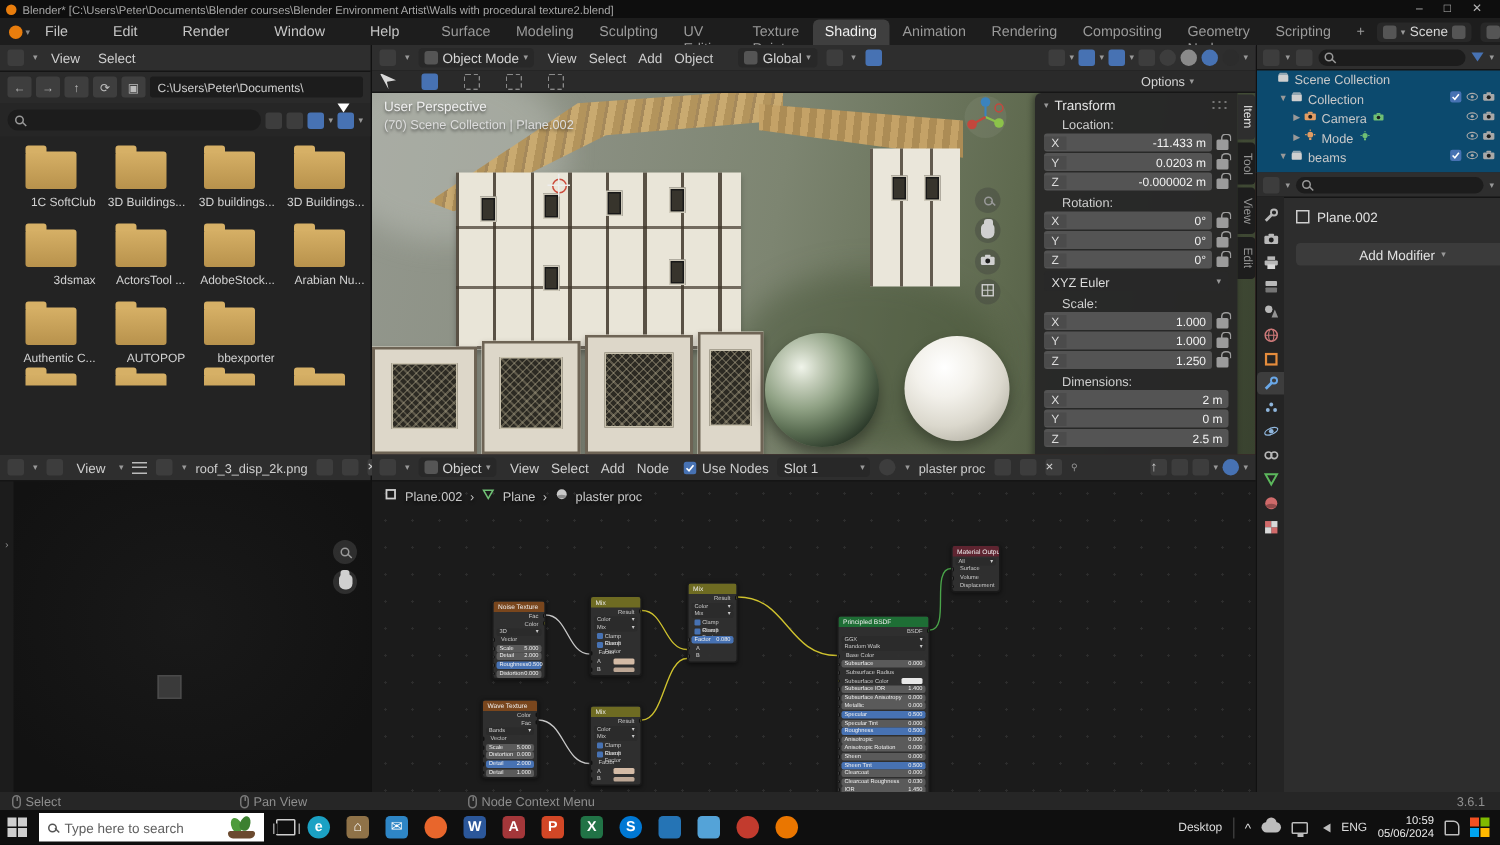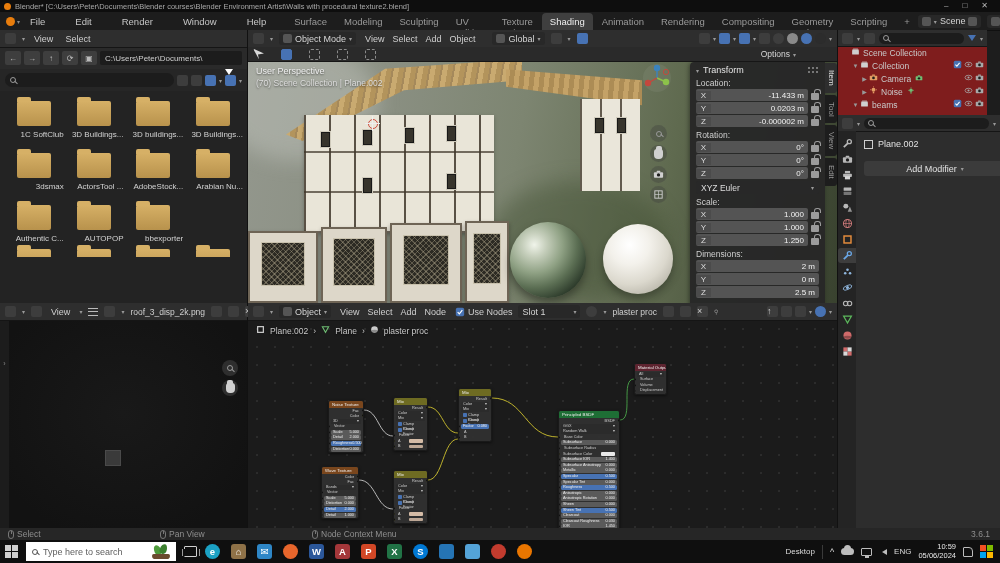--- a/index.html
+++ b/index.html
@@ -118,21 +118,21 @@
   .handic::before{content:'';position:absolute;top:-3px;left:1.5px;width:6px;height:4px;
     background:#d0d0d0;border-radius:2px 2px 0 0}
   .options-pill{margin-left:auto;margin-right:36px;display:flex;gap:3px;align-items:center;font-size:8.5px;color:#d5d5d5}
 
   
   #npanel{position:absolute;left:442px;top:1px;width:135px;height:260px;background:rgba(39,39,39,.97);
     border-radius:4px 0 0 0;padding:3px 6px 6px 6px;font-size:8.5px;box-shadow:-1px 1px 4px rgba(0,0,0,.4)}
   .np-head{display:flex;align-items:center;gap:4px;color:#e4e4e4;font-size:9px;margin-bottom:2px}
   .np-grip{margin-left:auto;width:12px;height:8px;
     background-image:radial-gradient(#777 0.8px,transparent 0.9px);background-size:4px 4px}
-  .t-label{color:#cfcfcf;margin:3px 0 1px 0}
+  .t-label{color:#cfcfcf;margin:3px 0 1px 12px}
   .tr{display:flex;align-items:center;gap:3px;margin:1px 0}
   .tfield{flex:1;display:flex;background:#545454;border-radius:2px;height:12px;align-items:center;overflow:hidden}
   .tfield .ax{width:15px;text-align:center;font-size:8px;color:#ddd;background:rgba(0,0,0,.1)}
   .tfield .val{flex:1;text-align:right;padding-right:4px;font-size:8px;color:#f2f2f2;white-space:nowrap}
   .lockic{width:8px;height:7px;background:#9b9b9b;border-radius:1px;position:relative;flex:none;margin-top:3px}
   .lockic::before{content:'';position:absolute;top:-4px;left:3px;width:5px;height:4px;
     border:1.2px solid #9b9b9b;border-bottom:none;border-radius:3px 3px 0 0}
   .tsel{background:#282828;border-radius:2px;height:13px;display:flex;align-items:center;
     justify-content:space-between;padding:0 5px;font-size:8.5px;color:#ddd;margin:2px 0}
   #side-tabs{position:absolute;left:577px;top:2px;width:12px;display:flex;flex-direction:column;gap:2px}
@@ -155,21 +155,21 @@
     display:flex;justify-content:space-between;padding:0 2px;border-radius:1.5px}
   .nrow.slider{background:#5a5a5a;color:#f0f0f0}
   .nrow.slider.blue{background:#4772b3}
   .nrow.select{background:#2b2b2b}
   .nrow.plain{padding-left:3px}
   .ndot{position:absolute;width:2.6px;height:2.6px;border-radius:50%;border:0.4px solid #111}
   .swatchbox{width:14px;height:3.6px;border-radius:1px;margin-top:0.7px}
   .ncheck{width:3.6px;height:3.6px;background:#4772b3;border-radius:0.8px;margin-top:0.7px;flex:none;margin-right:1.5px}
 
   
-  #outliner{position:absolute;left:837px;top:30px;width:150px;height:85px;background:#7f1d1d;border-left:1px solid #111}
+  #outliner{position:absolute;left:837px;top:30px;width:163px;height:85px;background:#0c4a6e;border-left:1px solid #111}
   .ol-header{height:16px;background:#2e2e2e;display:flex;align-items:center;gap:4px;padding:0 4px;box-shadow:0 1px 0 #151515}
   .ol-search{flex:1;height:11px;background:#1c1c1c;border-radius:6px;display:flex;align-items:center;padding:0 4px;gap:3px}
   .ol-row{display:flex;align-items:center;height:13px;font-size:8.5px;color:#c9c9c9;padding-right:3px}
   .ol-row .exp{width:9px;font-size:6px;color:#999;text-align:center;flex:none}
   .ol-row .lbl{margin-left:3px;white-space:nowrap;overflow:hidden}
   .ol-tgl{margin-left:auto;display:flex;gap:2px;align-items:center}
   .funnel{width:0;height:0;border-left:4.5px solid transparent;border-right:4.5px solid transparent;
     border-top:6px solid #4772b3;position:relative;flex:none}
 
   
@@ -1010,21 +1010,21 @@
         </div>
         <div class="ol-row" style="padding-left: 22px;">
           <span class="exp">▶</span>
           <span><svg width="9" height="9" viewBox="0 0 12 12">
               <circle cx="6" cy="5" r="2.6" fill="#e39d63"></circle>
               <rect x="5" y="7.8" width="2" height="2" fill="#e39d63"></rect>
               <line x1="6" y1="0.5" x2="6" y2="1.8" stroke="#e39d63"></line>
               <line x1="1.5" y1="5" x2="2.8" y2="5" stroke="#e39d63"></line>
               <line x1="9.2" y1="5" x2="10.5" y2="5" stroke="#e39d63"></line>
             </svg></span>
-          <span class="lbl">Noise</span>
+          <span class="lbl">Mode</span>
           <span style="margin-left: 4px;"><svg width="8" height="8" viewBox="0 0 12 12">
               <circle cx="6" cy="5" r="2.6" fill="#6fbf74"></circle>
               <rect x="5" y="7.8" width="2" height="2" fill="#6fbf74"></rect>
               <line x1="6" y1="0.5" x2="6" y2="1.8" stroke="#6fbf74"></line>
               <line x1="1.5" y1="5" x2="2.8" y2="5" stroke="#6fbf74"></line>
               <line x1="9.2" y1="5" x2="10.5" y2="5" stroke="#6fbf74"></line>
             </svg></span>
           <span class="ol-tgl">
             <span><svg width="9" height="9" viewBox="0 0 12 12">
                 <ellipse cx="6" cy="6" rx="4.6" ry="3" fill="none" stroke="#a8a8a8" stroke-width="1"></ellipse>

